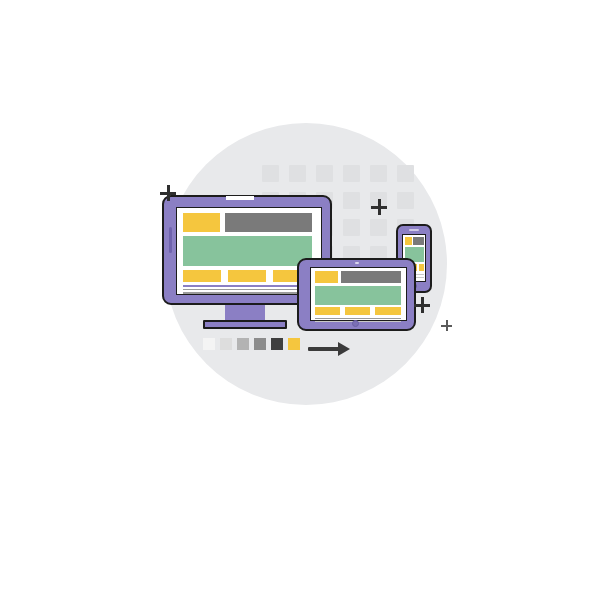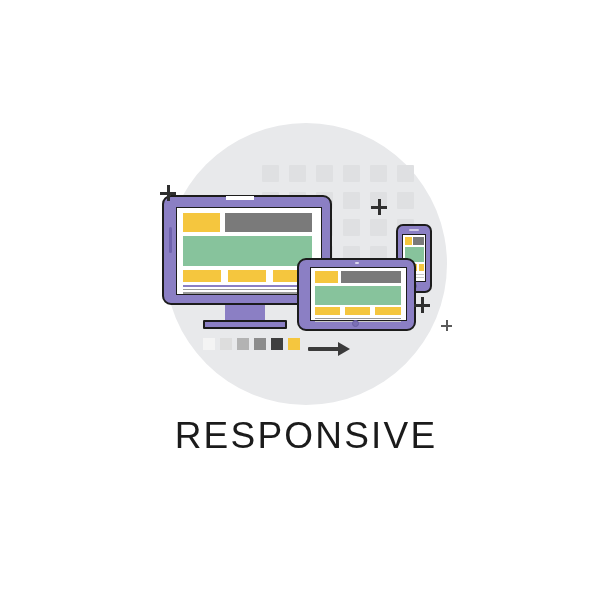--- a/index.html
+++ b/index.html
@@ -211,15 +211,14 @@
   </div>
   <div class="cross" style="left:414px;top:297px;width:16px;height:16px;">
     <i style="left:6.5px;top:0;width:3px;height:16px;"></i>
     <i style="left:0;top:6.5px;width:16px;height:3px;"></i>
   </div>
   <div class="cross light" style="left:441px;top:320px;width:11px;height:11px;">
     <i style="left:4.5px;top:0;width:2.4px;height:11px;"></i>
     <i style="left:0;top:4.5px;width:11px;height:2.4px;"></i>
   </div>
 
-  <div class="caption">RESPONSIVE</div>
 
 </div>
 
 </body></html>

